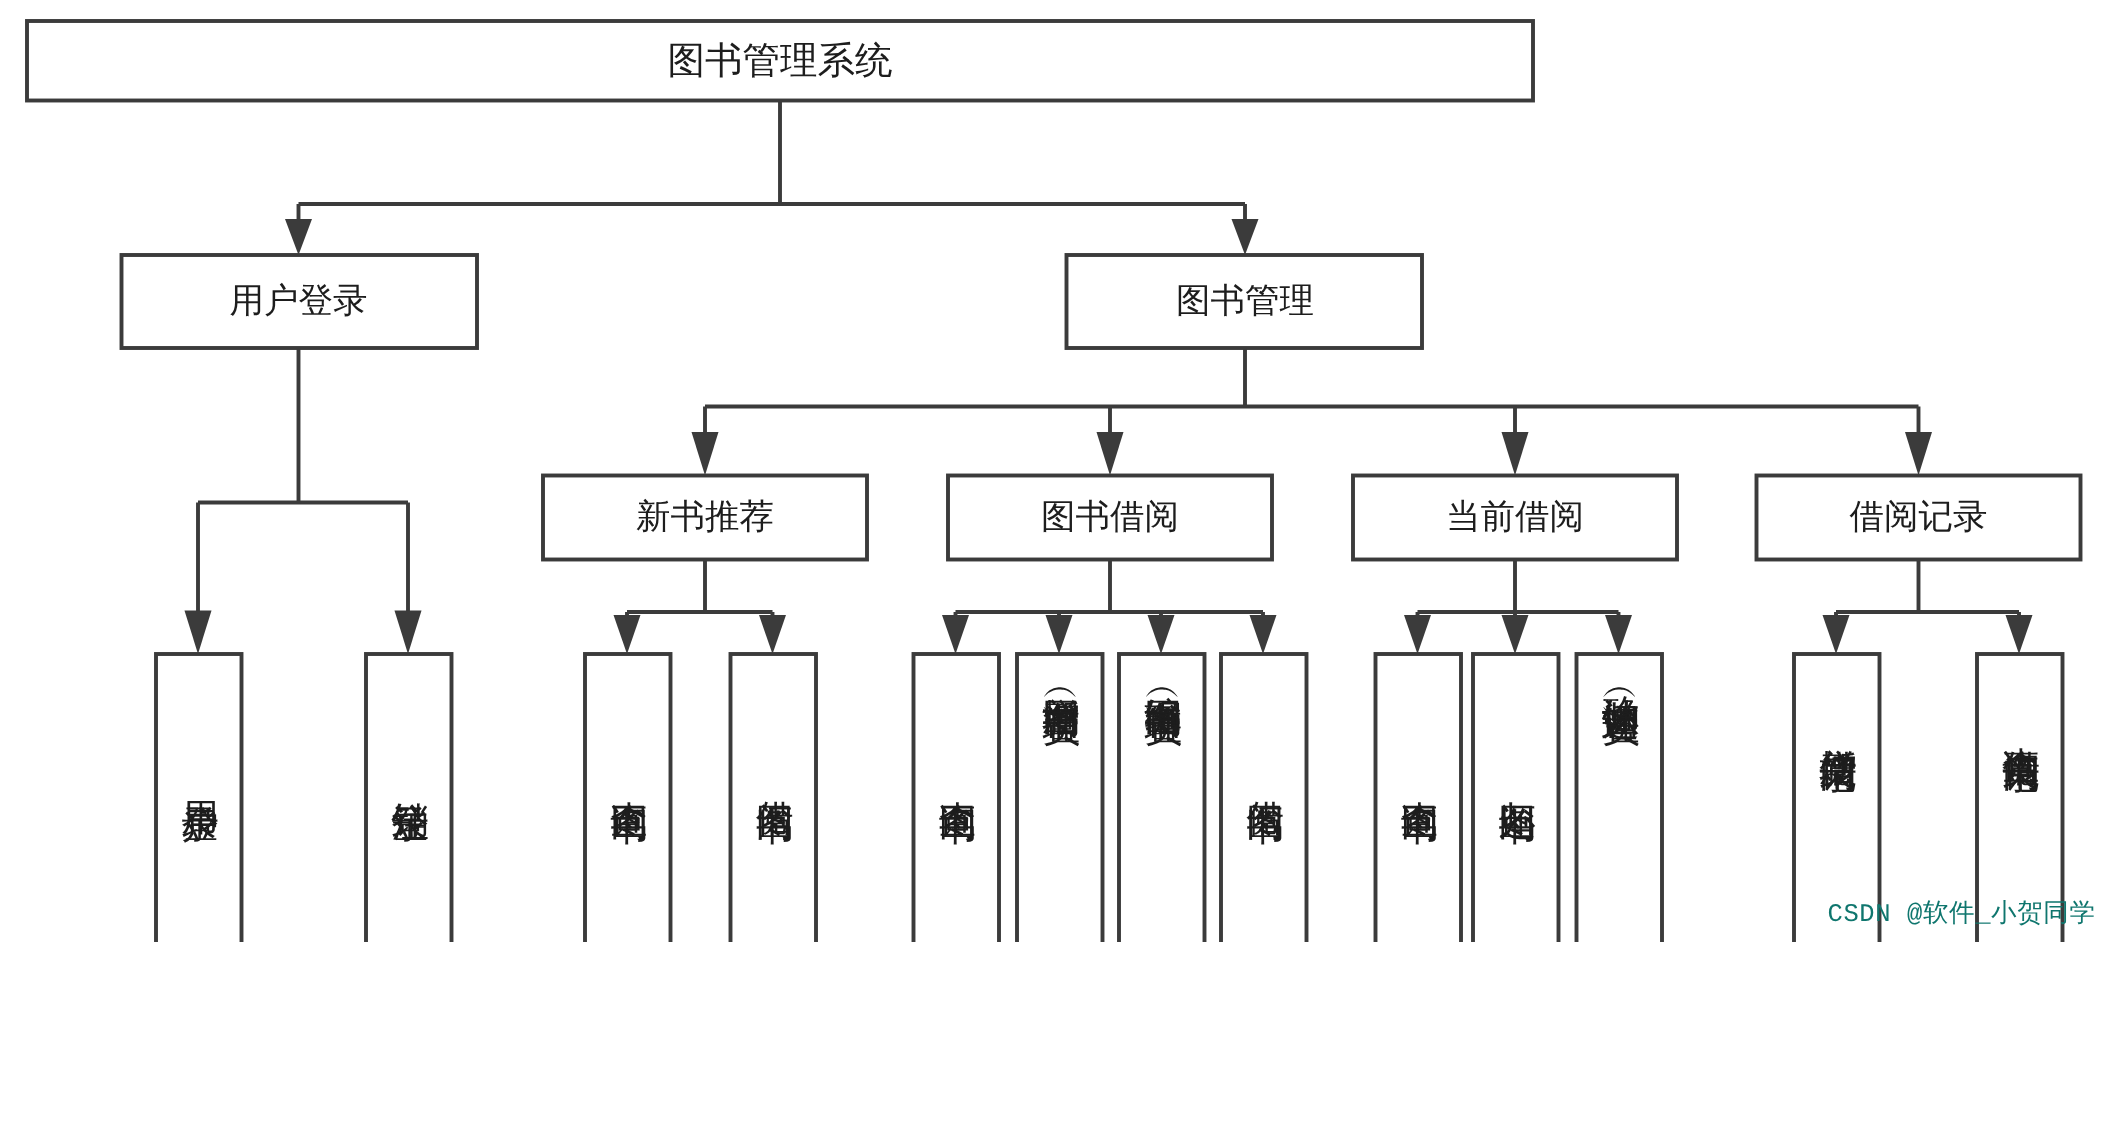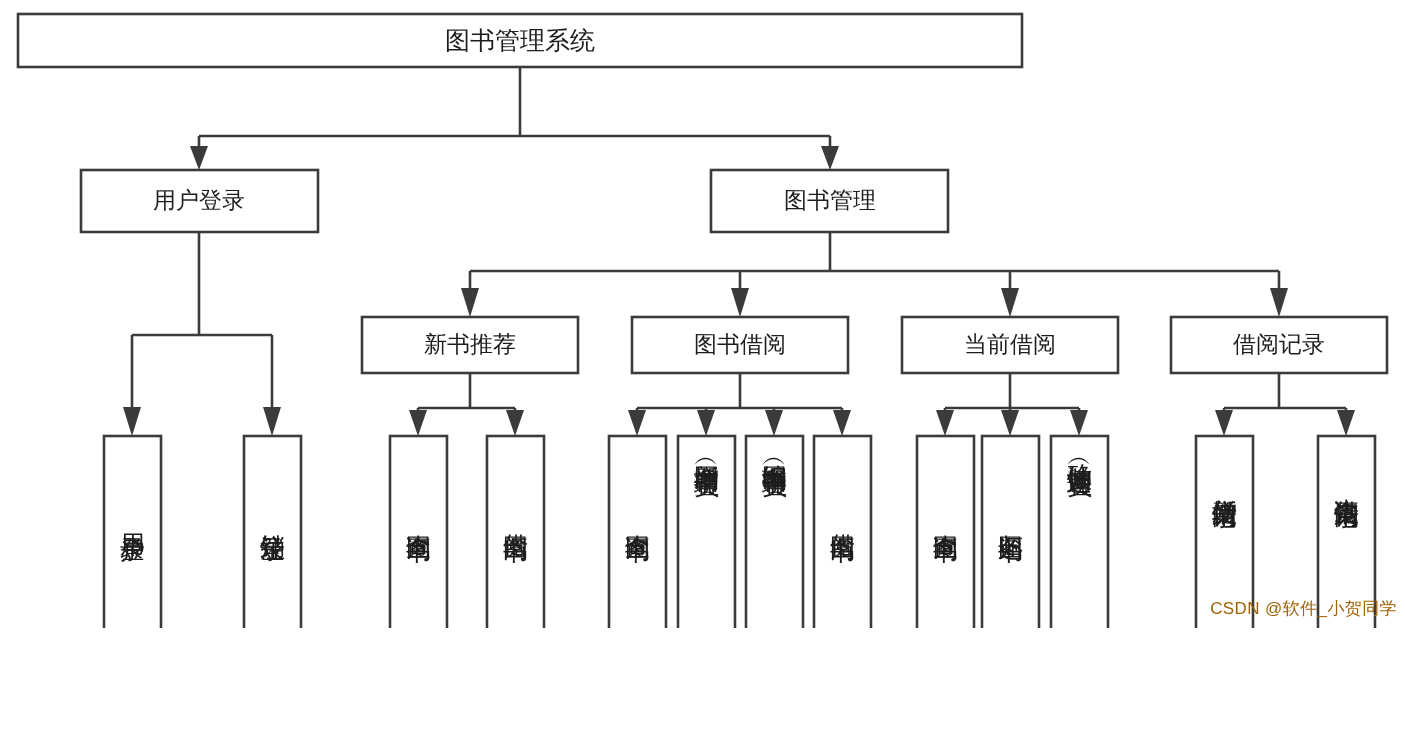--- a/index.html
+++ b/index.html
@@ -68,23 +68,23 @@
     font-size: 25px;
     line-height: 1.08;
     letter-spacing: 1.5px;
     color: #1d1d1d;
     white-space: nowrap;
   }
   .watermark {
     position: absolute;
     right: 8px;
     bottom: 8px;
-    font-family: Liberation Sans, sans-serif;
+    font-family: Liberation Mono, monospace;
     font-size: 17px;
-    color: #a16207;
+    color: #0f766e;
     white-space: nowrap;
     letter-spacing: 0.4px;
   }
 </style>
 </head>
 <body>
 
 <div id="diagram-root">
 
   <svg id="diagram-svg" viewBox="0 0 1405 747">

